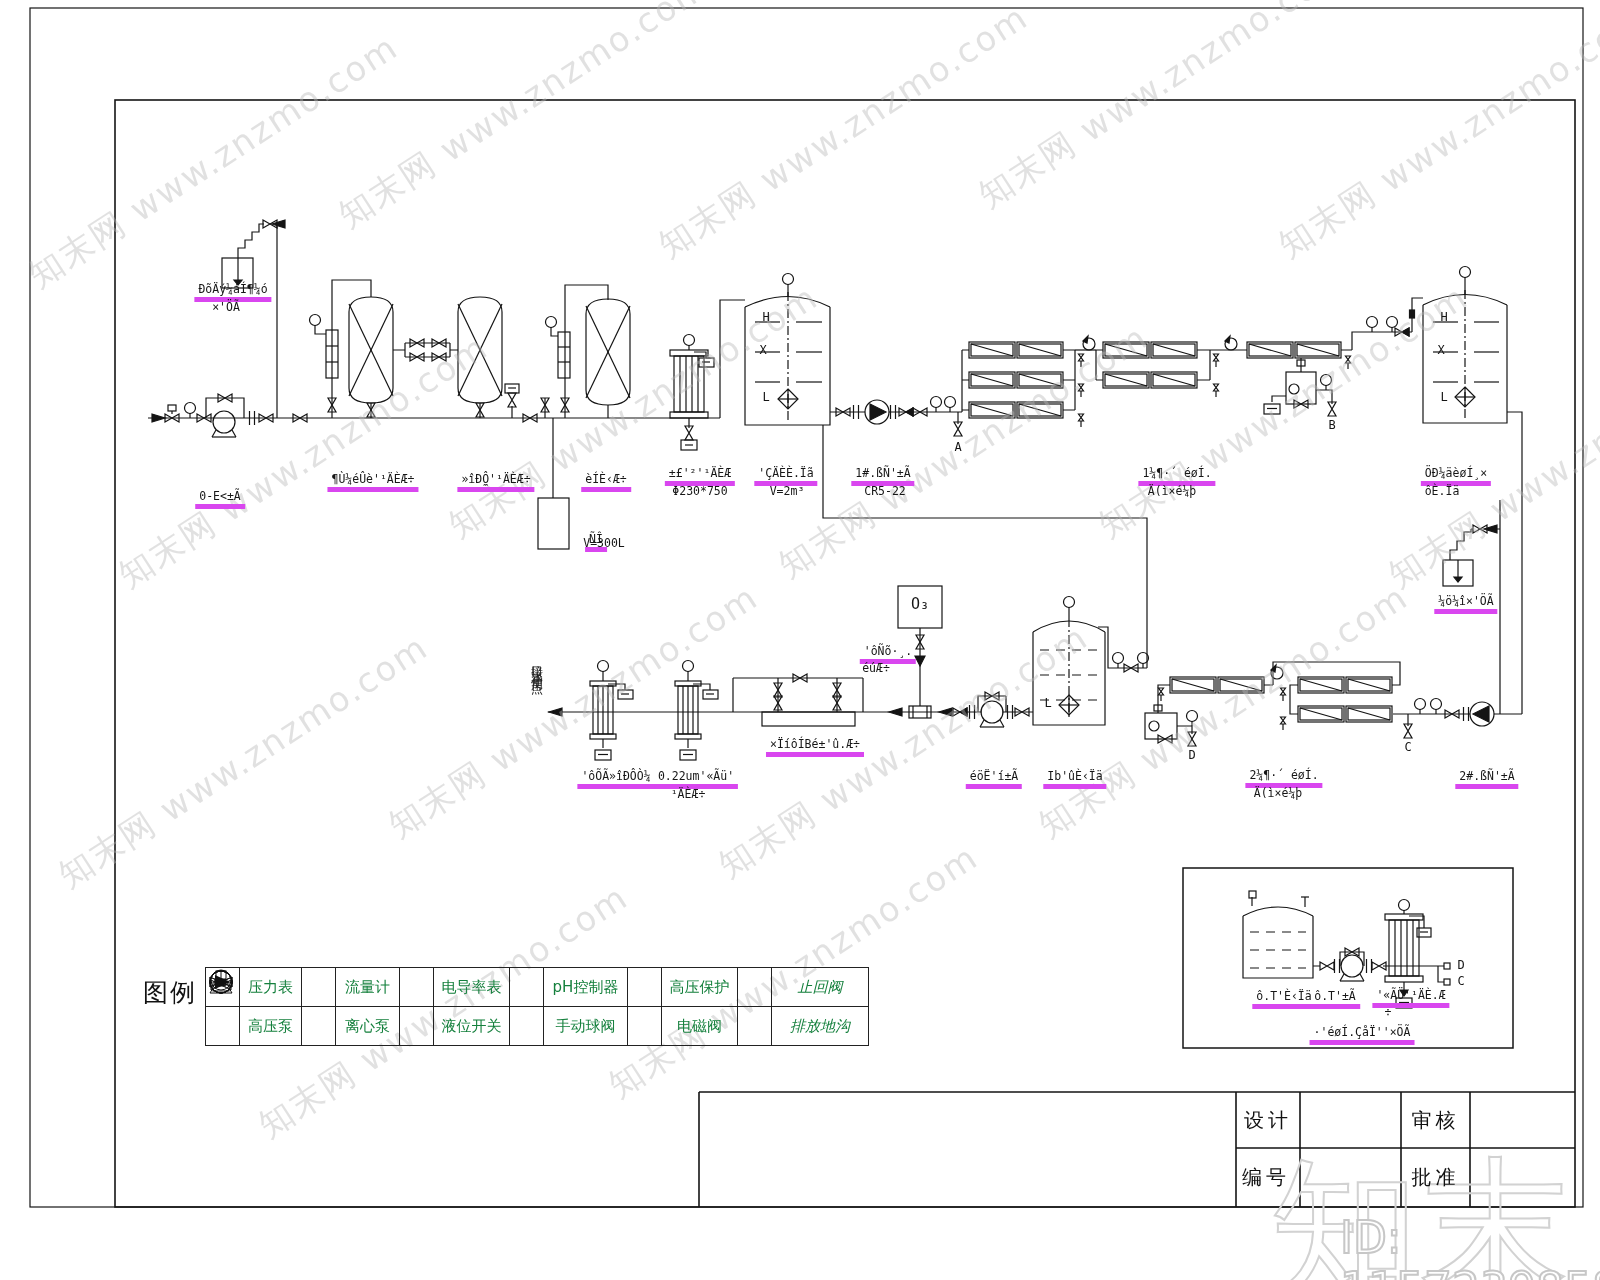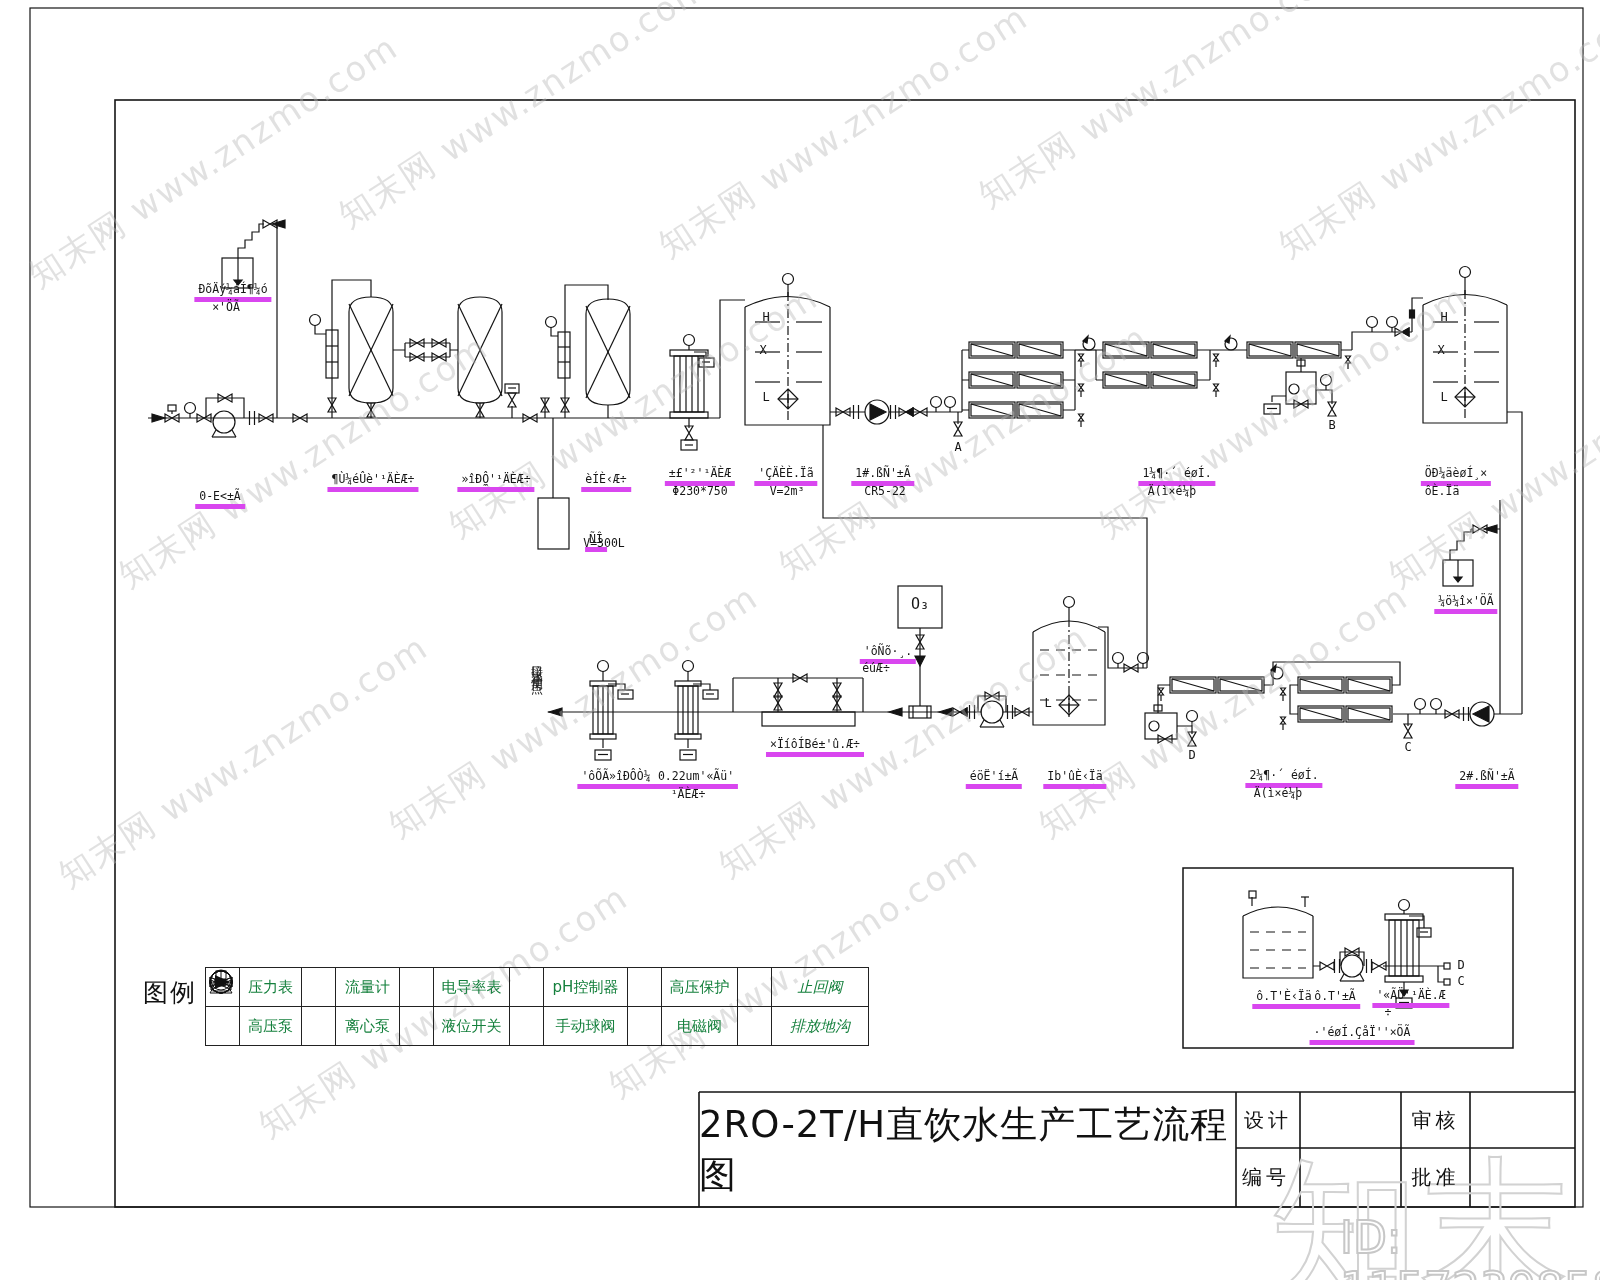--- a/index.html
+++ b/index.html
@@ -626,19 +626,18 @@
           <svg width="30" height="28">
             <line x1="15" y1="3" x2="15" y2="14" stroke="#111"></line>
             <rect x="7" y="14" width="16" height="9" fill="none" stroke="#111"></rect>
             <line x1="10" y1="18" x2="20" y2="18" stroke="#111"></line>
           </svg>
         </div>
     <div class="lcell ltx" style="width:96px">排放地沟</div>
   </div>
 </div>
 
-<div class="tb-cell cjk" id="tb-title" style="left:699px;top:1092px;width:537px;height:115px">2RO-2T/H直饮水生产工艺流程图</div>
 <div class="tb-cell cjk tb-small" style="left:1236px;top:1092px;width:64px;height:56px">设计</div>
 <div class="tb-cell cjk tb-small" style="left:1236px;top:1148px;width:60px;height:59px">编号</div>
 <div class="tb-cell cjk tb-small" style="left:1401px;top:1092px;width:69px;height:56px">审核</div>
 <div class="tb-cell cjk tb-small" style="left:1401px;top:1148px;width:69px;height:59px">批准</div>
 
 </div>
 
 </body></html>

